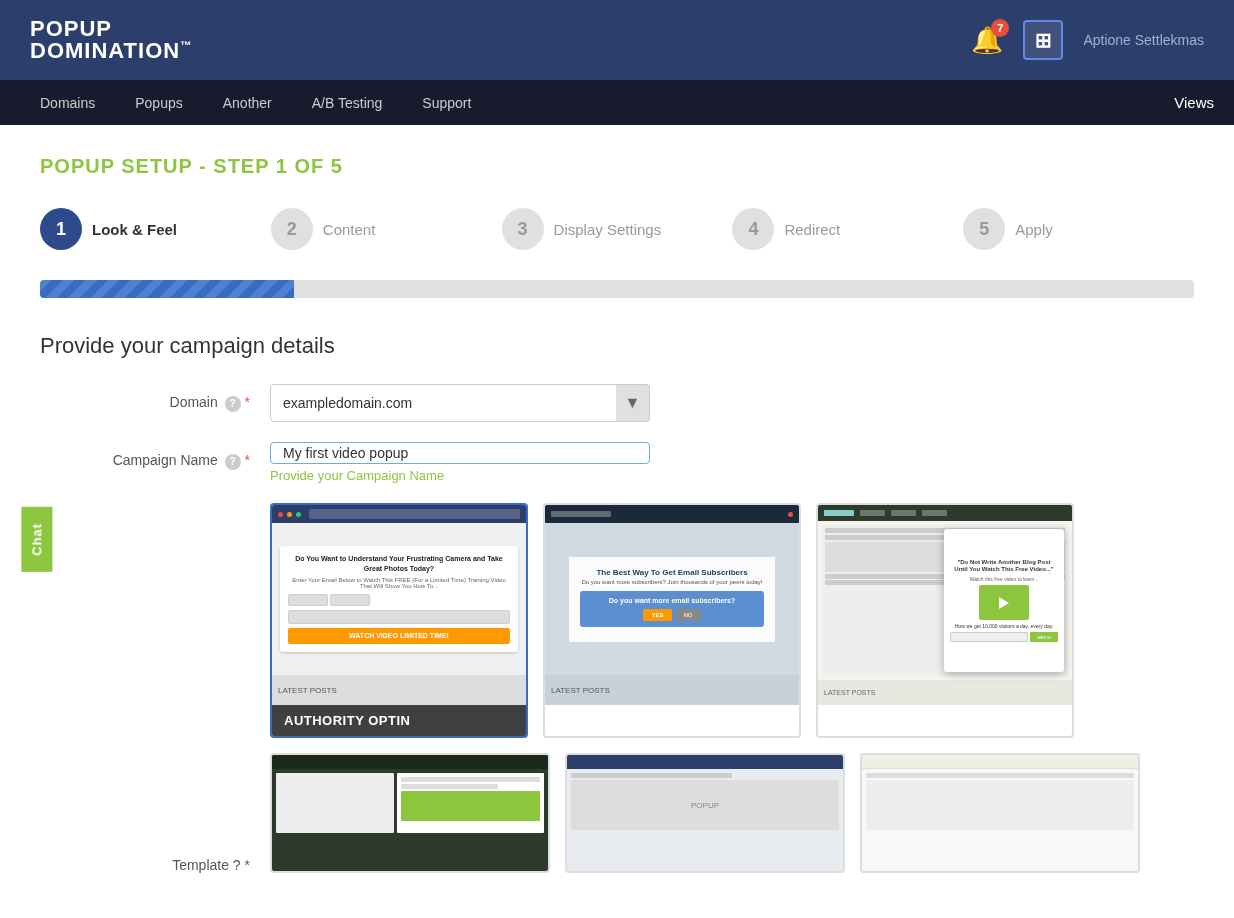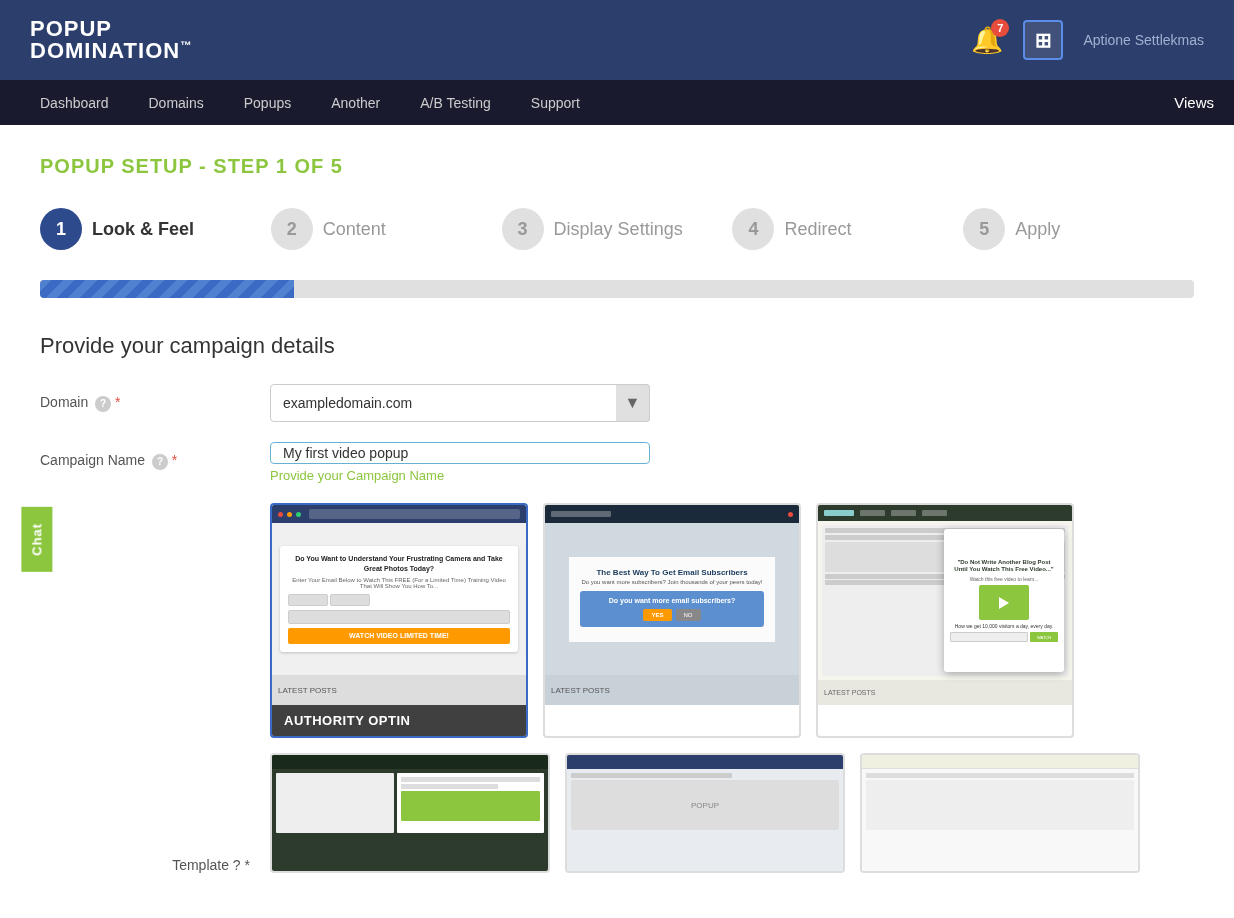--- a/index.html
+++ b/index.html
@@ -116,21 +116,21 @@
     }
     .step-circle.active {
       background: #2c4a8c;
       color: white;
     }
     .step-circle.inactive {
       background: #e0e0e0;
       color: #999;
     }
     .step-label {
-      font-size: 18px;
+      font-size: 15px;
     }
     .step-label.active { color: #333; font-weight: bold; }
     .step-label.inactive { color: #999; }
 
     
     .progress-bar-container {
       height: 18px;
       background: #e0e0e0;
       border-radius: 4px;
       margin-bottom: 35px;
@@ -156,21 +156,21 @@
       font-weight: normal;
     }
 
     .form-row {
       display: flex;
       align-items: flex-start;
       margin-bottom: 20px;
     }
     .form-label {
       width: 230px;
-      text-align: left;
+      text-align: right;
       padding-right: 20px;
       padding-top: 10px;
       font-size: 14px;
       color: #555;
       flex-shrink: 0;
     }
     .form-label .req { color: #e74c3c; }
     .form-label .help-icon {
       display: inline-flex;
       align-items: center;
@@ -331,21 +331,20 @@
       <div class="notif-badge">7</div>
     </div>
     <div style="width:40px;height:40px;border:2px solid #5b8de8;border-radius:4px;display:flex;align-items:center;justify-content:center;cursor:pointer;background:rgba(255,255,255,0.1);">
       <span style="color:white;font-size:20px;font-weight:bold;">⊞</span>
     </div>
     <span class="user-name">Aptione Settlekmas</span>
   </div>
 </div>
 
 <div class="nav">
-  <a class="nav-item">Dashboard</a>
   <a class="nav-item">Domains</a>
   <a class="nav-item">Popups</a>
   <a class="nav-item">Another</a>
   <a class="nav-item">A/B Testing</a>
   <a class="nav-item">Support</a>
   <span class="nav-views">Views</span>
 </div>
 
 <div class="main">
 

